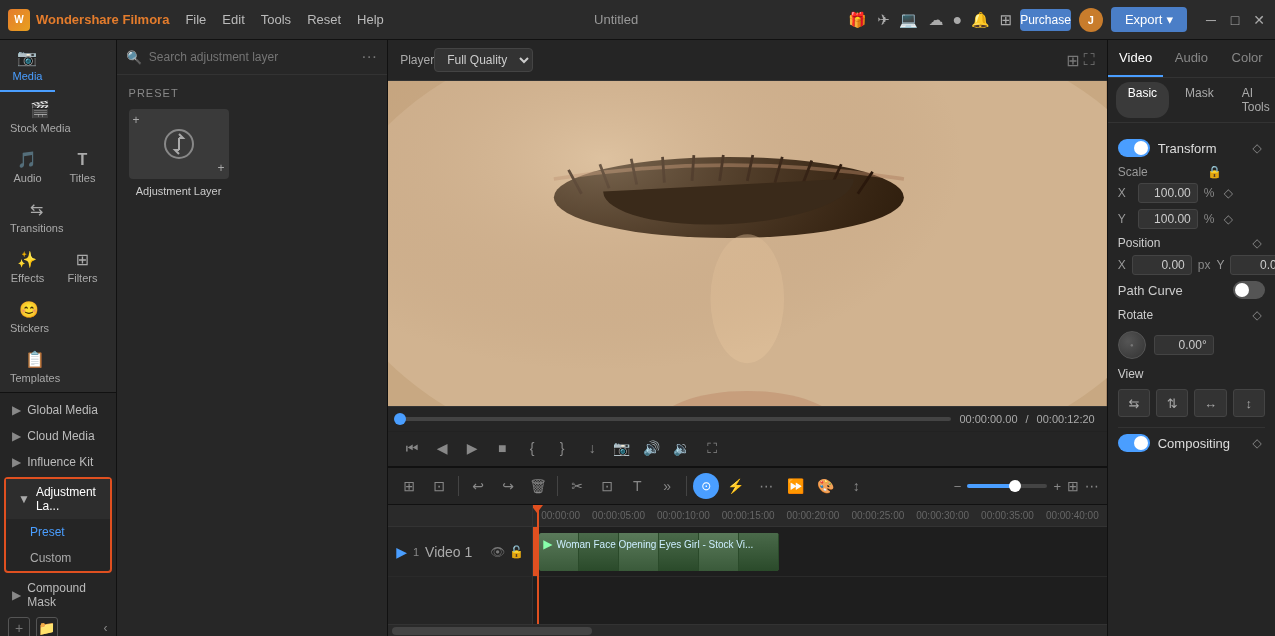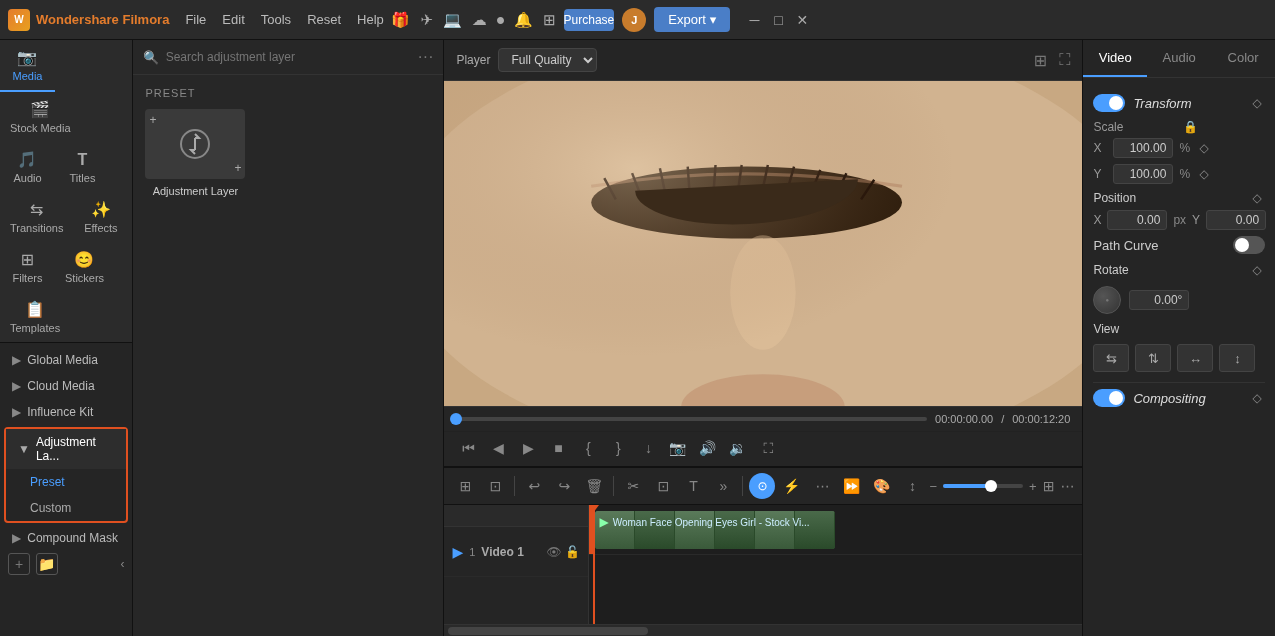--- a/index.html
+++ b/index.html
@@ -166,21 +166,21 @@
     .adjustment-layer-thumb .plus-tl {
       position: absolute; top: 4px; left: 4px;
       color: #aaa; font-size: 12px;
     }
     .adjustment-layer-thumb .plus-br {
       position: absolute; bottom: 4px; right: 4px;
       color: #aaa; font-size: 12px;
     }
     .adjustment-layer-label { color: #ccc; font-size: 11px; }
     #player-header {
-      display: flex; align-items: center; gap: 8px;
+      display: flex; align-items: center; 
       padding: 8px 12px; border-bottom: 1px solid #333;
       background: #252525;
     }
     #player-header .player-label { color: #aaa; font-size: 12px; }
     #player-header .quality-select {
       background: #333; border: 1px solid #444; color: #ccc;
       padding: 3px 8px; border-radius: 4px; font-size: 12px; cursor: pointer;
     }
     #player-header .spacer { flex: 1; }
     #player-header .view-icon { color: #777; font-size: 16px; cursor: pointer; margin-left: 4px; }
@@ -269,21 +269,21 @@
       padding: 4px 12px; border-radius: 14px;
       color: #aaa; cursor: pointer; font-size: 12px;
     }
     .right-subtab.active { background: #3a3a3a; color: #fff; }
     #right-content { padding: 10px; flex: 1; }
 
     .section-row {
       display: flex; align-items: center; justify-content: space-between;
       margin-bottom: 8px; margin-top: 6px;
     }
-    .section-title { color: #ddd; font-size: 13px; font-weight: 500; font-style: italic; }
+    .section-title { color: #ddd; font-size: 13px; font-weight: 500; }
     .toggle-on {
       width: 32px; height: 18px; background: #4a9eff;
       border-radius: 9px; position: relative; cursor: pointer;
     }
     .toggle-on::after {
       content: ''; position: absolute;
       top: 2px; right: 2px;
       width: 14px; height: 14px;
       background: white; border-radius: 50%;
     }
@@ -384,21 +384,21 @@
       display: flex; flex: 1; overflow: hidden;
     }
     #track-labels {
       width: 145px; background: #252525;
       border-right: 1px solid #333;
     }
     .track-label-row {
       height: 50px; display: flex; align-items: center;
       padding: 0 8px; gap: 6px; border-bottom: 1px solid #2a2a2a;
     }
-    .track-label-text { color: #aaa; font-size: 12px; font-weight: bold; }
+    .track-label-text { color: #aaa; font-size: 14px; }
     .track-label-icons { display: flex; gap: 4px; margin-left: auto; }
     .track-icon { color: #777; font-size: 12px; cursor: pointer; }
     .track-num { color: #888; font-size: 11px; }
 
     #timeline-main {
       flex: 1; position: relative; overflow: hidden;
     }
     #timeline-ruler {
       height: 22px; background: #2a2a2a;
       border-bottom: 1px solid #333;
@@ -497,20 +497,21 @@
       <div class="logo-icon">W</div>
       <span>Wondershare Filmora</span>
     </div>
     <div class="menu-items">
       <span class="menu-item">File</span>
       <span class="menu-item">Edit</span>
       <span class="menu-item">Tools</span>
       <span class="menu-item">Reset</span>
       <span class="menu-item">Help</span>
     </div>
+    <div class="title-center">Untitled</div>
     <div class="toolbar-icons">
       <span class="toolbar-icon">🎁</span>
       <span class="toolbar-icon">✈</span>
       <span class="toolbar-icon">💻</span>
       <span class="toolbar-icon">☁</span>
       <span class="toolbar-icon">⏺</span>
       <span class="toolbar-icon">🔔</span>
       <span class="toolbar-icon">⊞</span>
     </div>
     <button class="purchase-btn">Purchase</button>
@@ -740,20 +741,31 @@
               <span class="track-label-text">Video 1</span>
               <div class="track-label-icons">
                 <span class="track-icon">👁</span>
                 <span class="track-icon">🔓</span>
               </div>
             </div>
           </div>
 
           <div id="timeline-main">
 
+            <div id="timeline-ruler">
+              <span class="ruler-mark">00:00:00</span>
+              <span class="ruler-mark">00:00:05:00</span>
+              <span class="ruler-mark">00:00:10:00</span>
+              <span class="ruler-mark">00:00:15:00</span>
+              <span class="ruler-mark">00:00:20:00</span>
+              <span class="ruler-mark">00:00:25:00</span>
+              <span class="ruler-mark">00:00:30:00</span>
+              <span class="ruler-mark">00:00:35:00</span>
+              <span class="ruler-mark">00:00:40:00</span>
+            </div>
 
             <div id="timeline-playhead">
               <div class="playhead-marker"></div>
             </div>
 
             <div class="track-row">
 
               <div style="position:absolute; left:0; top:0; width:4px; height:100%;
                           background:#e05020; z-index:5;"></div>
 
@@ -780,20 +792,25 @@
         </div>
       </div>
     </div>
 
     <div id="right-panel">
       <div id="right-tabs">
         <div class="right-tab active">Video</div>
         <div class="right-tab">Audio</div>
         <div class="right-tab">Color</div>
       </div>
+      <div id="right-subtabs">
+        <div class="right-subtab active">Basic</div>
+        <div class="right-subtab">Mask</div>
+        <div class="right-subtab">AI Tools</div>
+      </div>
       <div id="right-content">
 
         <div class="section-row">
           <div class="toggle-on"></div>
           <span class="section-title" style="margin-left:8px; flex:1;">Transform</span>
           <div class="diamond-btn"></div>
         </div>
 
         <div style="margin-bottom:6px;">
           <div style="display:flex; align-items:center; margin-bottom:4px;">

